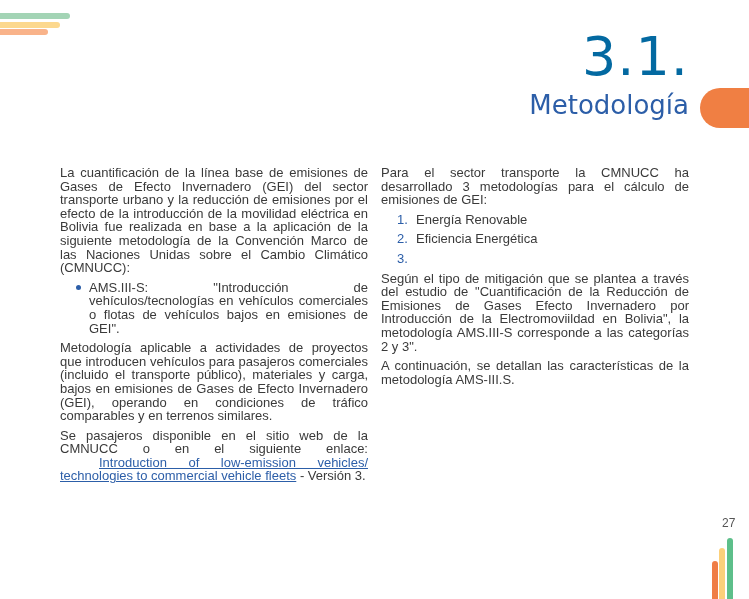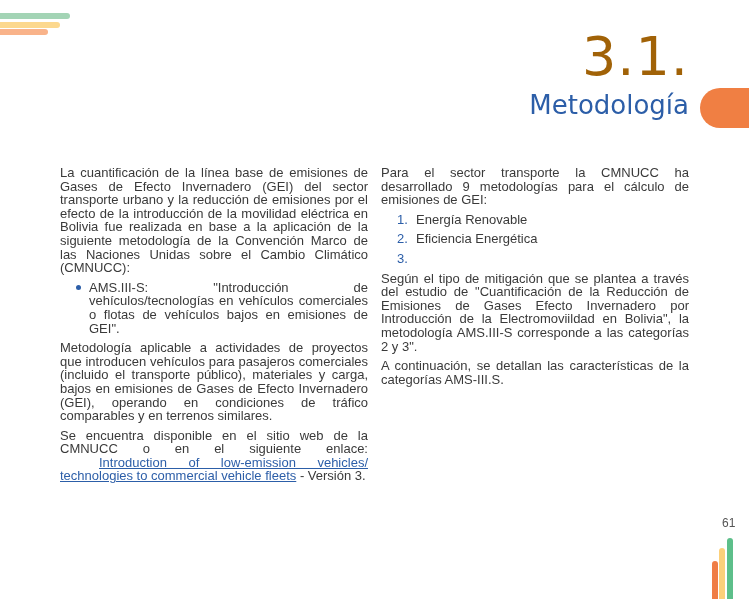--- a/index.html
+++ b/index.html
@@ -7,21 +7,21 @@
     width: 749px; height: 599px; background: #ffffff; position: relative; overflow: hidden;
     font-family: "Liberation Sans", sans-serif; color: #3a3a3a;
   }
   .deco-bar { position: absolute; left: 0; height: 6px; border-radius: 0 3px 3px 0; }
   .bar-green { top: 13px; width: 70px; background: #a3d4b5; }
   .bar-yellow { top: 22px; width: 60px; background: #fcd88e; }
   .bar-orange { top: 29px; width: 48px; background: #f9b38a; }
 
   .section-number {
     position: absolute; right: 60px; top: 30px;
-    font-size: 54px; color: #a16207; font-weight: 300; letter-spacing: 1px;
+    font-size: 54px; color: #0369a1; font-weight: 300; letter-spacing: 1px;
     font-family: "DejaVu Sans", sans-serif; font-weight: normal;
     line-height: 1;
   }
   .section-title {
     position: absolute; right: 60px; top: 92px;
     font-size: 26px; color: #2c5ea8; line-height: 1;
     font-family: "DejaVu Sans", sans-serif;
     text-align: center;
   }
   .orange-tab {
@@ -60,38 +60,38 @@
 
 <div class="col col-left">
   <p>La cuantificación de la línea base de emisiones de Gases de Efecto Invernadero (GEI) del sector transporte urbano y la reducción de emisiones por el efecto de la introducción de la movilidad eléctrica en Bolivia fue realizada en base a la aplicación de la siguiente metodología de la Convención Marco de las Naciones Unidas sobre el Cambio Climático (CMNUCC):</p>
   <ul class="bullet-list">
     <li>
       <span class="bullet-dot"></span>
       <span>AMS.III-S: "Introducción de vehículos/tecnologías en vehículos comerciales o flotas de vehículos bajos en emisiones de GEI".</span>
     </li>
   </ul>
   <p>Metodología aplicable a actividades de proyectos que introducen vehículos para pasajeros comerciales (incluido el transporte público), materiales y carga, bajos en emisiones de Gases de Efecto Invernadero (GEI), operando en condiciones de tráfico comparables y en terrenos similares.</p>
-  <p><span>Se encuentra disponible en el sitio web de la CMNUCC o en el siguiente enlace: </span><a class="link" href="#">Introduction of low-emission vehicles/ technologies to commercial vehicle fleets</a><span> - Versión 3.</span></p>
+  <p><span>Se pasajeros disponible en el sitio web de la CMNUCC o en el siguiente enlace: </span><a class="link" href="#">Introduction of low-emission vehicles/ technologies to commercial vehicle fleets</a><span> - Versión 3.</span></p>
 </div>
 
 <div class="col col-right">
-  <p>Para el sector transporte la CMNUCC ha desarrollado 9 metodologías para el cálculo de emisiones de GEI:</p>
+  <p>Para el sector transporte la CMNUCC ha desarrollado 3 metodologías para el cálculo de emisiones de GEI:</p>
   <ol class="num-list">
     <li>
         <span class="num">1.</span>
         <span>Energía Renovable</span>
       </li>
     <li>
         <span class="num">2.</span>
         <span>Eficiencia Energética</span>
       </li>
     <li>
         <span class="num">3.</span>
       </li>
   </ol>
   <p>Según el tipo de mitigación que se plantea a través del estudio de "Cuantificación de la Reducción de Emisiones de Gases Efecto Invernadero por Introducción de la Electromoviildad en Bolivia", la metodología AMS.III-S corresponde a las categorías 2 y 3".</p>
-  <p>A continuación, se detallan las características de la categorías AMS-III.S.</p>
+  <p>A continuación, se detallan las características de la metodología AMS-III.S.</p>
 </div>
 
-<div class="page-number">61</div>
+<div class="page-number">27</div>
 <div class="page-bar pb-orange"></div>
 <div class="page-bar pb-yellow"></div>
 <div class="page-bar pb-green"></div>
 
 </body></html>

